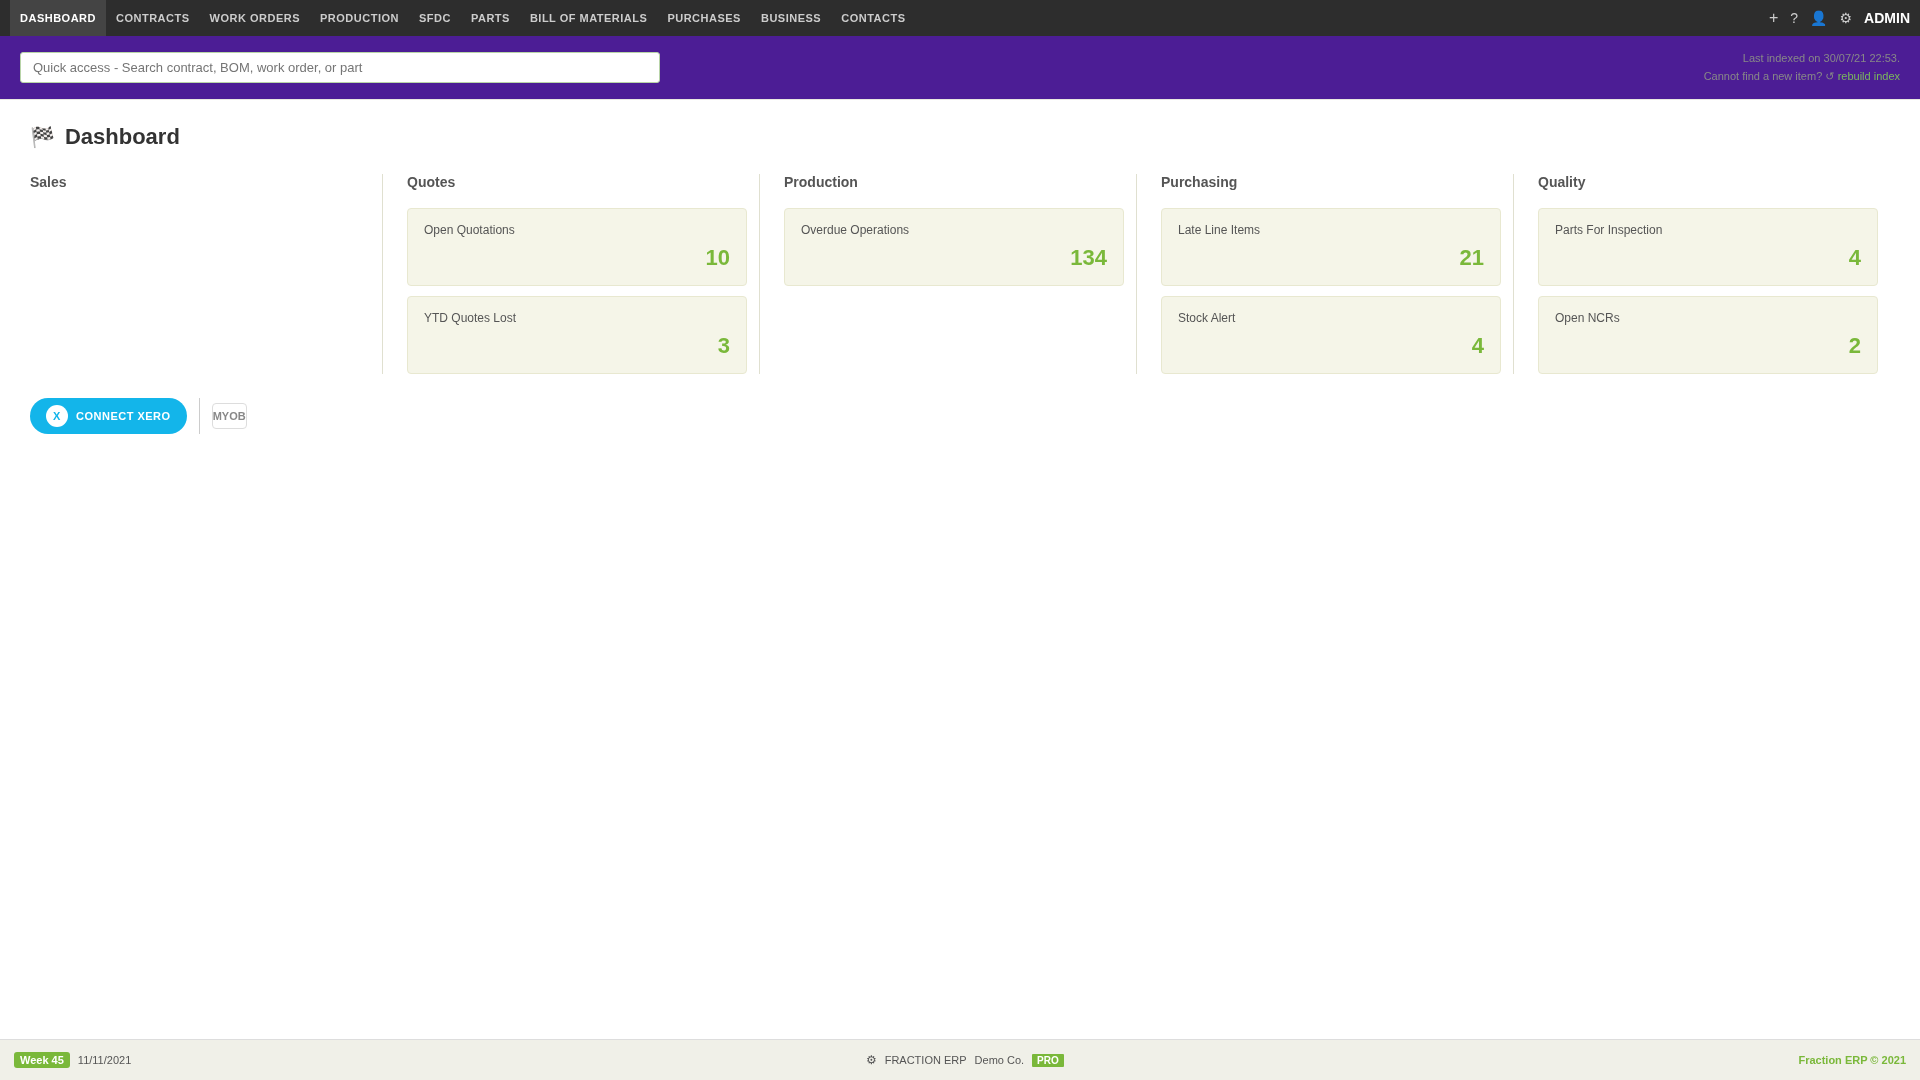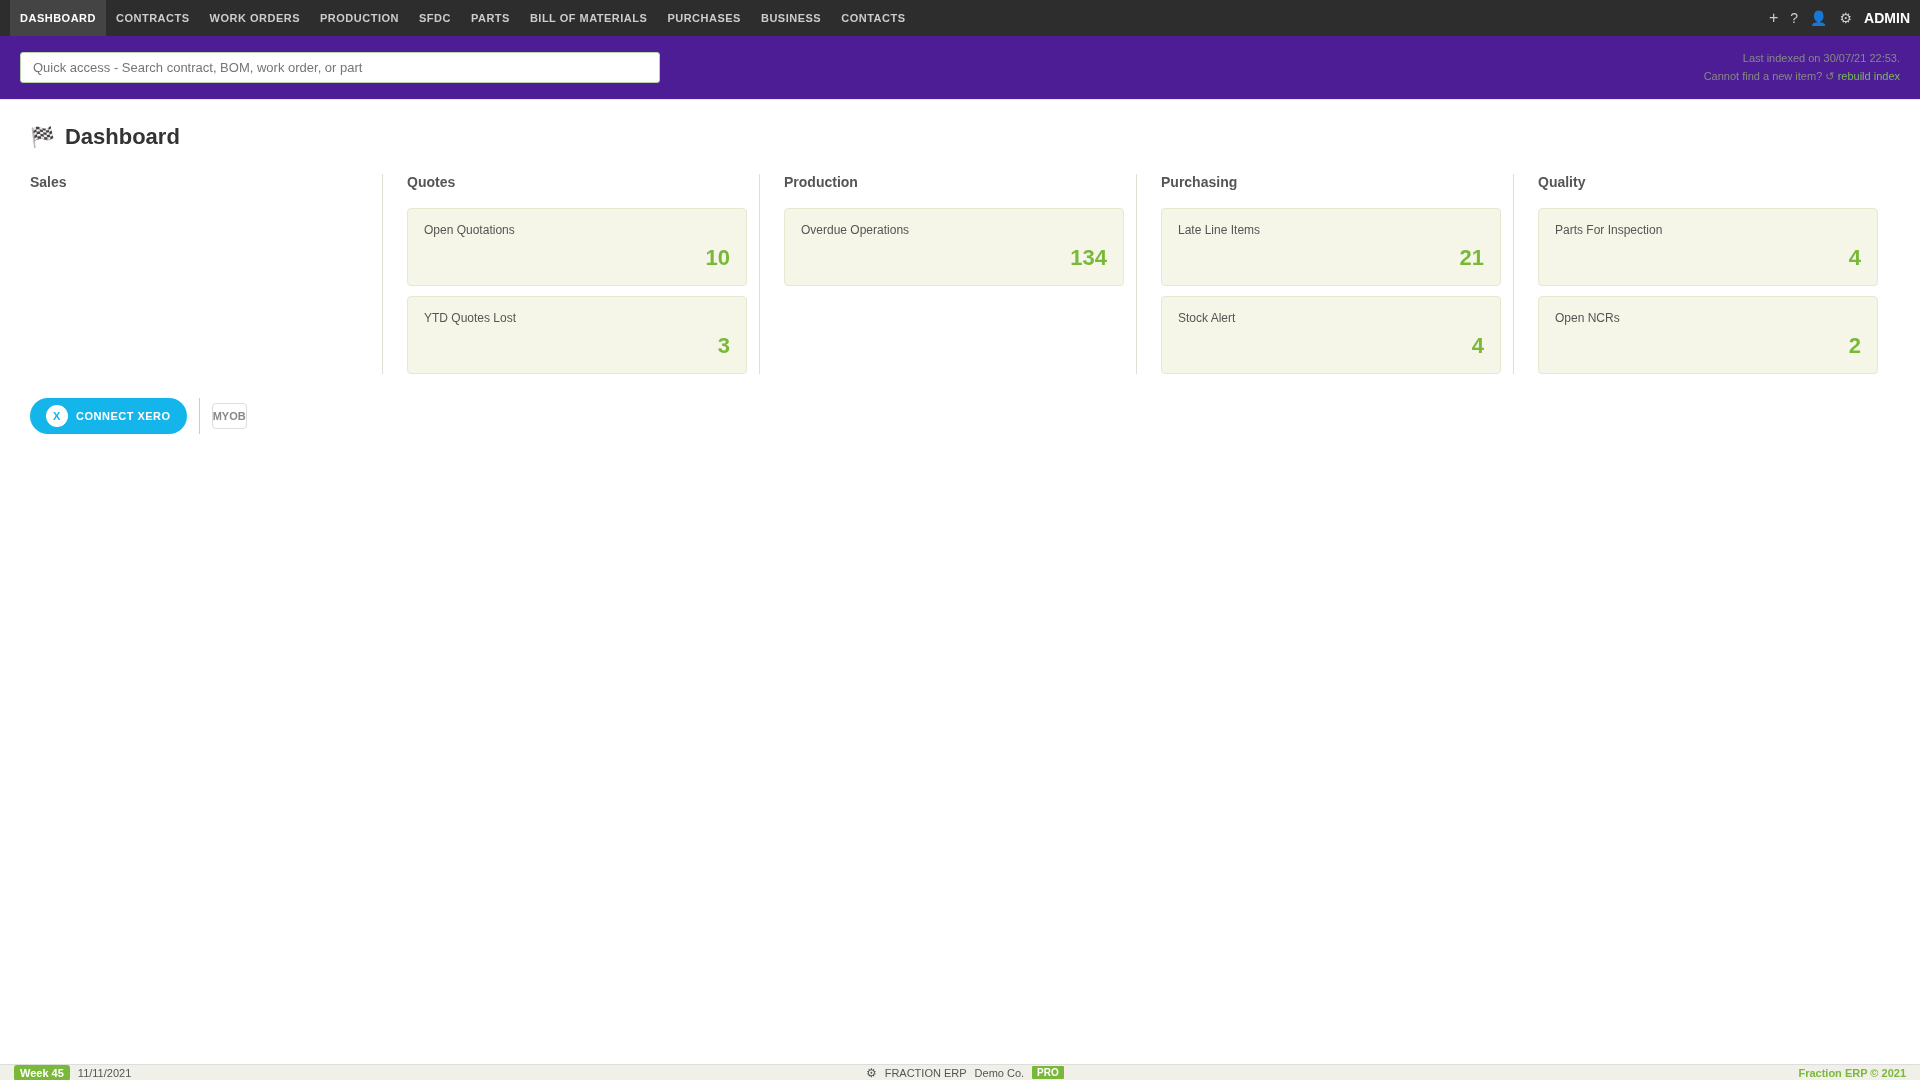--- a/index.html
+++ b/index.html
@@ -194,21 +194,21 @@
       font-size: 11px;
       font-weight: bold;
     }
 
     
     .bottom-bar {
       position: fixed;
       bottom: 0;
       left: 0;
       right: 0;
-      height: 16px;
+      height: 41px;
       background: #f0f0e8;
       border-top: 1px solid #ddd;
       display: flex;
       align-items: center;
       justify-content: space-between;
       padding: 0 14px;
       font-size: 11px;
       color: #555;
     }
     .bottom-left {

